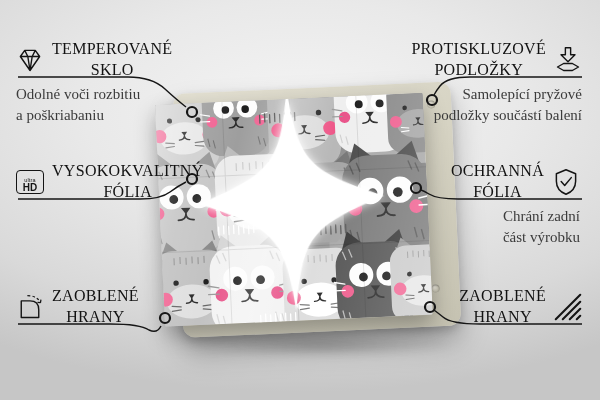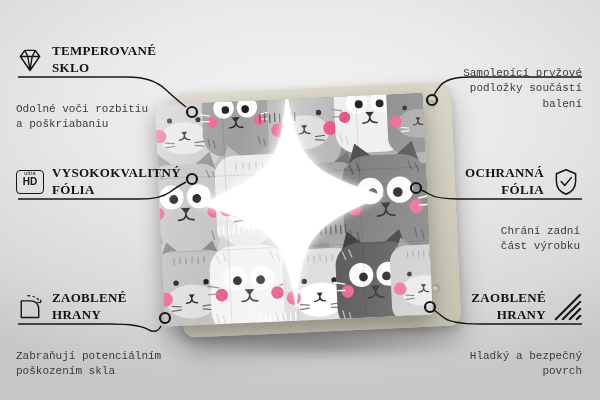--- a/index.html
+++ b/index.html
@@ -32,31 +32,31 @@
   .sparkle{position:absolute;left:-2px;top:-10px;width:34px;height:34px;
     filter:drop-shadow(0 0 5px rgba(255,255,255,.95));}
   .floor-shadow{position:absolute;left:185px;top:332px;width:270px;height:26px;border-radius:50%;
     background:radial-gradient(ellipse at center, rgba(0,0,0,.20) 0%, rgba(0,0,0,0) 70%);
     filter:blur(3px);}
   
   .overlay{position:absolute;inset:0;pointer-events:none;z-index:5;}
   
   .feature{position:absolute;width:152px;z-index:6;}
   .feature .head{display:flex;align-items:center;gap:8px;height:36px;}
-  .feature .title{font-weight:700;font-size:13px;line-height:1.3;letter-spacing:.3px;
-    color:#121212;white-space:pre-line;}
-  .feature .desc{margin-top:24px;font-size:11px;line-height:1.4;color:#3b3b3b;white-space:pre-line;font-family:Liberation Mono, monospace;}
+  .feature .title{font-weight:400;font-size:16px;line-height:1.3;letter-spacing:.3px;
+    color:#121212;white-space:pre-line;text-align:center;}
+  .feature .desc{margin-top:6px;font-size:15px;line-height:1.4;color:#3b3b3b;white-space:pre-line;}
   .feature.right{text-align:right;}
   .feature.right .head{justify-content:flex-end;}
   .f1{left:16px;top:42px;}  .f2{left:16px;top:164px;}  .f3{left:16px;top:289px;}
   .f4{right:18px;top:42px;} .f5{right:20px;top:164px;} .f6{right:18px;top:289px;}
   .icon{flex:0 0 auto;width:28px;height:28px;}
   .icon svg{display:block;width:100%;height:100%;}
   .uhd{width:27px;height:22px;border:1.6px solid #141414;border-radius:4px;
-    display:flex;flex-direction:column;align-items:center;justify-content:flex-start;
+    display:flex;flex-direction:column;align-items:center;justify-content:flex-end;
     font-family:"Liberation Sans",sans-serif;color:#141414;}
   .uhd .s{font-size:5.5px;line-height:1;letter-spacing:.2px;}
   .uhd .b{font-size:10px;font-weight:700;line-height:1;}
 </style>
 </head>
 <body>
 
 <div class="stage">
 
   <div class="floor-shadow"></div>
@@ -206,25 +206,33 @@
       <span class="icon">
         <svg viewBox="0 0 32 32" fill="none" stroke="#141414" stroke-width="1.6" stroke-linejoin="round">
           <path d="M6 28 V9 H16 Q26 9 26 19 V28 Z"></path>
           <path d="M13 3 Q24 3 28 11" stroke-dasharray="3 2.6" stroke-width="1.4"></path>
           <path d="M28 11 l-3.4 -0.4 M28 11 l0.5 -3.4" stroke-width="1.4"></path>
         </svg>
       </span>
       <span class="title">ZAOBLENÉ
 HRANY</span>
     </div>
-    <div class="desc">Zabraňují potenciálním
-poškozením skla</div>
   </div>
 
   <div class="feature right f4">
+    <div class="head">
+      <span class="title">PROTISKLUZOVÉ
+PODLOŽKY</span>
+      <span class="icon">
+        <svg viewBox="0 0 32 32" fill="none" stroke="#141414" stroke-width="1.6" stroke-linejoin="round">
+          <path d="M13 2 h6 v8 h5 l-8 8 -8 -8 h5 Z"></path>
+          <path d="M4 24 l7 -4 h10 l7 4 -7 4 h-10 Z"></path>
+        </svg>
+      </span>
+    </div>
     <div class="desc">Samolepící pryžové
 podložky součástí balení</div>
   </div>
 
   <div class="feature right f5">
     <div class="head">
       <span class="title">OCHRANNÁ
 FÓLIA</span>
       <span class="icon">
         <svg viewBox="0 0 32 32" fill="none" stroke="#141414" stroke-width="1.7" stroke-linejoin="round" stroke-linecap="round">
@@ -240,16 +248,15 @@
   <div class="feature right f6">
     <div class="head">
       <span class="title">ZAOBLENÉ
 HRANY</span>
       <span class="icon">
         <svg viewBox="0 0 32 32" fill="none" stroke="#141414" stroke-width="2.4" stroke-linecap="round">
           <path d="M2 30 L30 2 M10 30 L30 10 M18 30 L30 18 M26 30 L30 26"></path>
         </svg>
       </span>
     </div>
-    <div class="desc">Hladký a bezpečný povrch</div>
   </div>
 
 </div>
 
 </body></html>

